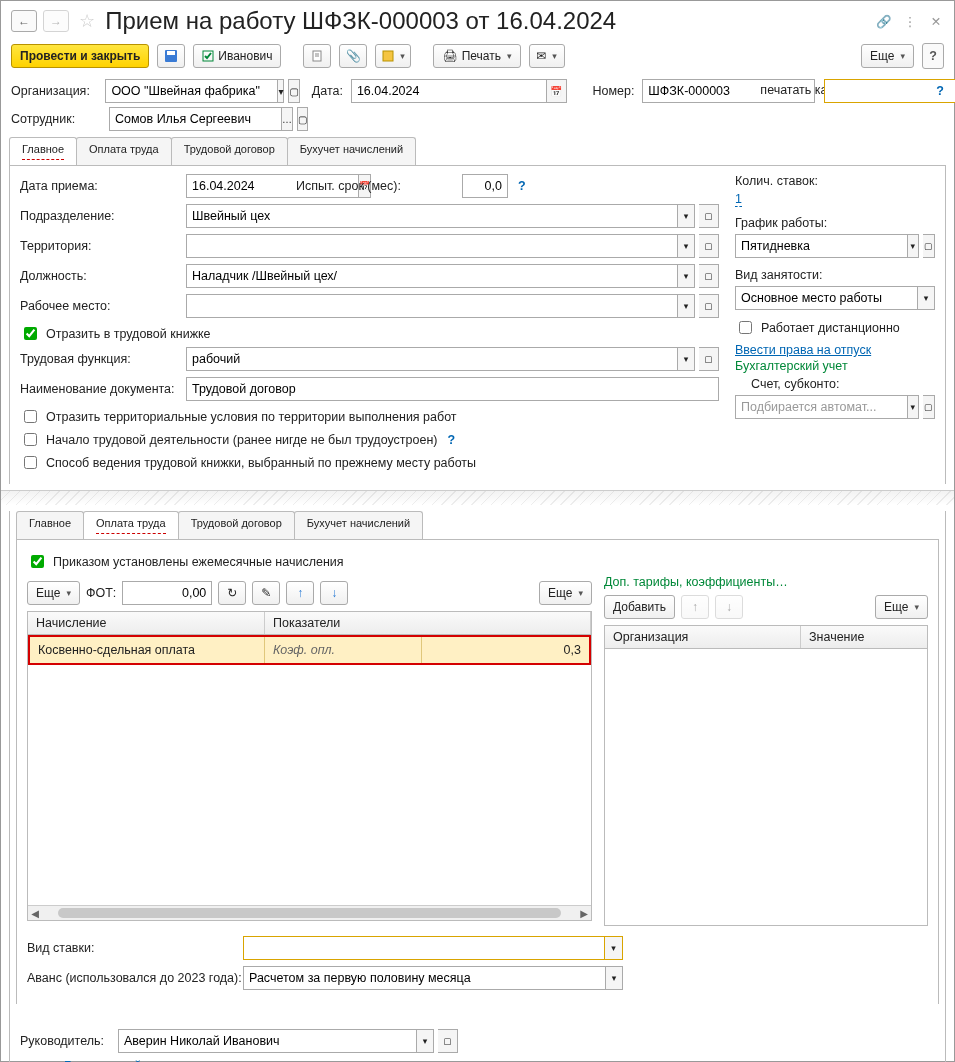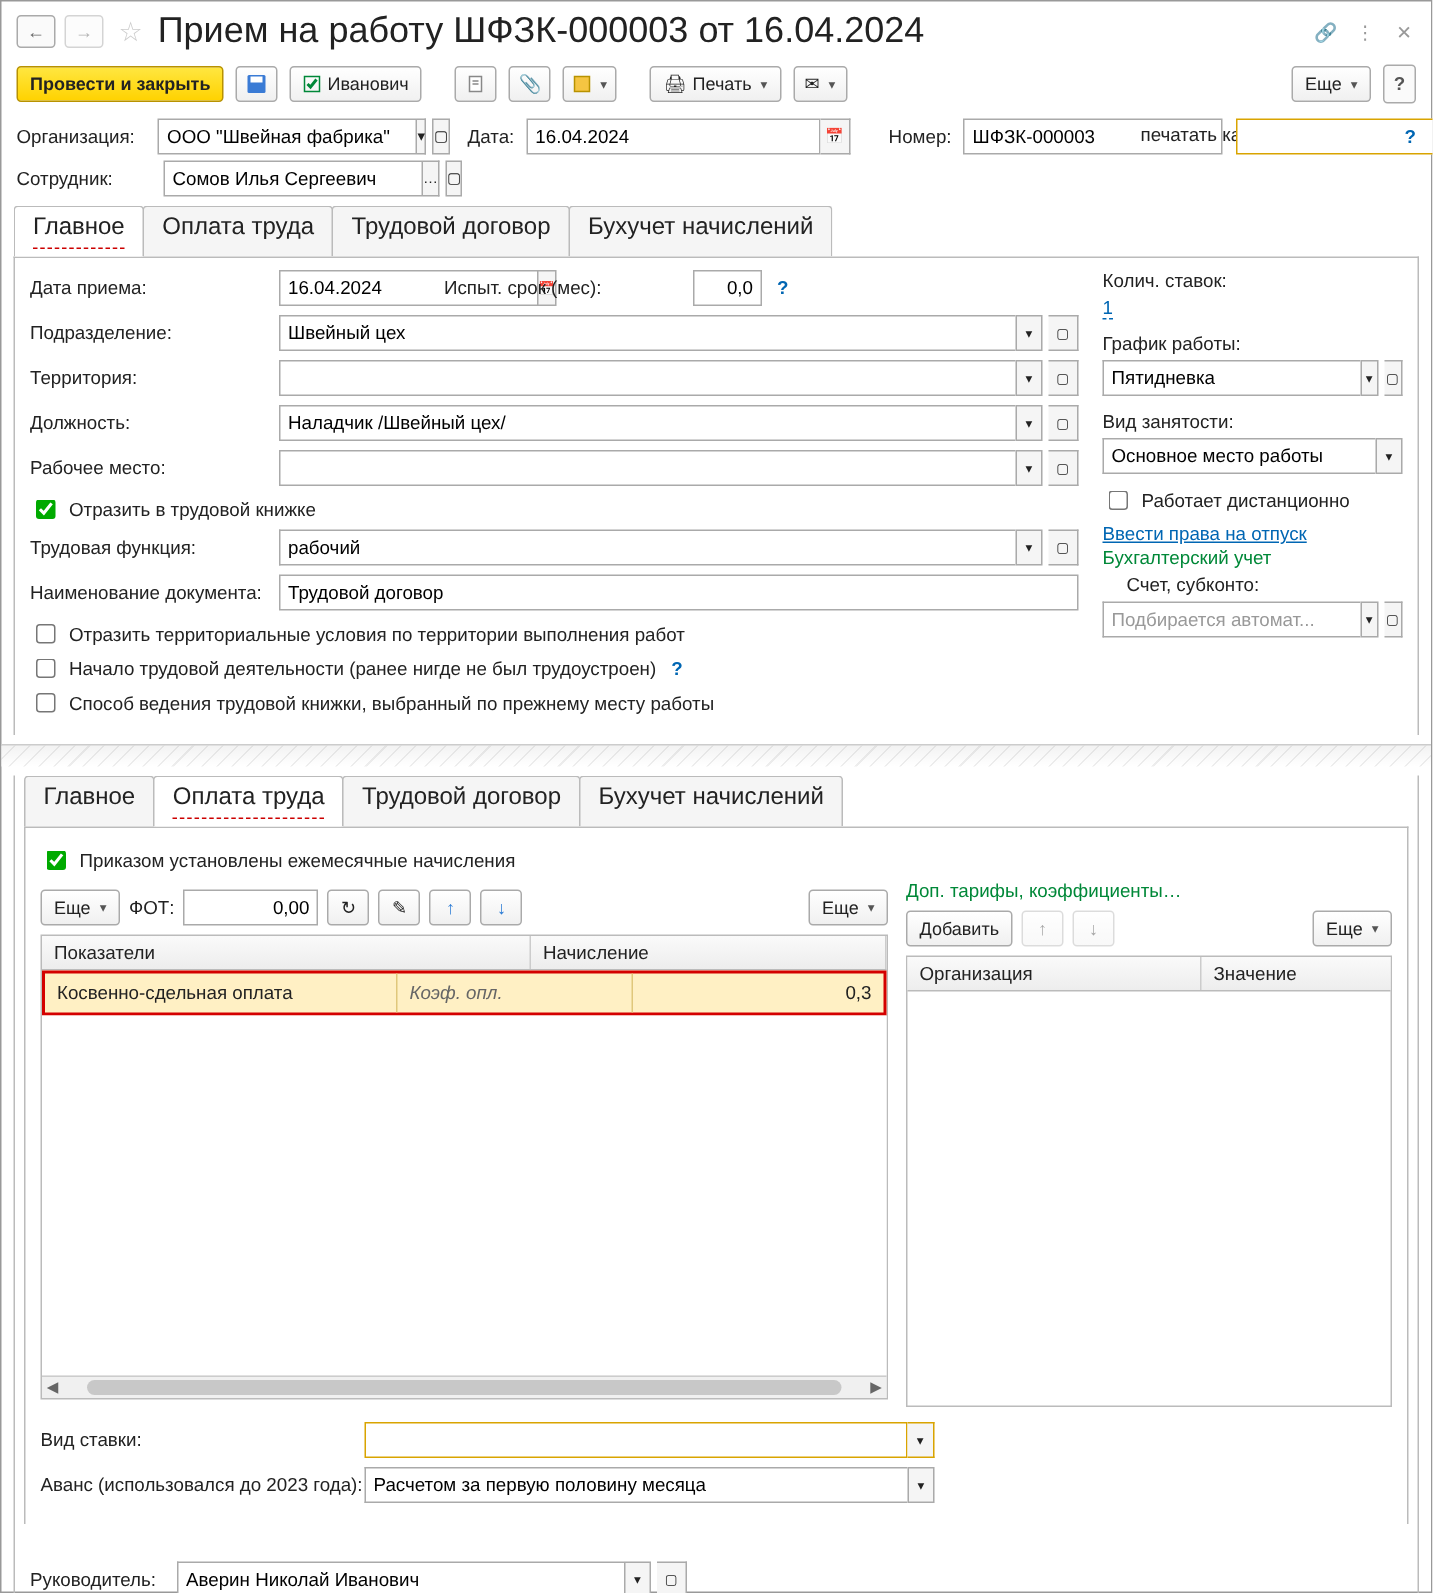--- a/index.html
+++ b/index.html
@@ -17,21 +17,21 @@
 .btn .caret{font-size:9px;color:#555;margin-left:2px}
 .qmark{width:20px;height:24px;border:1px solid #aaa;border-radius:3px;display:flex;align-items:center;justify-content:center;background:#fafafa;font-weight:bold;color:#555}
 .form-row{display:flex;align-items:center;padding:2px 10px;gap:8px}
 .lbl{white-space:nowrap}
 .field{display:flex;align-items:stretch;height:24px}
 .field input,.field .val{border:1px solid #aaa;padding:2px 5px;font-size:12.5px;background:#fff;box-sizing:border-box;height:24px}
 .field .fbtn{width:20px;border:1px solid #aaa;border-left:none;background:#f5f5f5;display:flex;align-items:center;justify-content:center;font-size:10px;box-sizing:border-box}
 .field .fbtn.sep{margin-left:4px;border-left:1px solid #aaa}
 .highlight-field input{border:1.5px solid #d9a400}
 .tabs{display:flex;margin:4px 8px 0 8px}
-.tab{border:1px solid #bbb;border-bottom:none;padding:5px 12px;background:#f5f5f5;margin-right:-1px;border-radius:3px 3px 0 0;font-size:16px}
+.tab{border:1px solid #bbb;border-bottom:none;padding:5px 12px;background:#f5f5f5;margin-right:-1px;border-radius:3px 3px 0 0;font-size:11px}
 .tab.active{background:#fff;position:relative;z-index:2}
 .tab.active .underline{display:block;height:2px;border-bottom:1.5px dashed #c00;margin-top:2px}
 .tab .underline{display:none}
 .tabbody{border:1px solid #bbb;margin:0 8px;padding:8px 10px;position:relative;background:#fff}
 .tabbody.split{display:flex;gap:16px}
 .leftcol{flex:1;min-width:0}
 .rightcol{width:200px}
 .grid-row{display:flex;align-items:center;margin-bottom:6px;gap:6px}
 .grid-row .lbl{width:160px}
 .inp{border:1px solid #aaa;height:24px;box-sizing:border-box;padding:2px 5px;font-size:12.5px;background:#fff}
@@ -300,22 +300,22 @@
           <div class="btn iconbtn" style="color:#2a7bd5">↑</div>
           <div class="btn iconbtn" style="color:#2a7bd5">↓</div>
           <div style="flex:1"></div>
           <div class="btn">
                 <span>Еще</span>
                 <span class="caret">▾</span>
               </div>
         </div>
         <div class="table">
           <div class="thead">
+            <div class="th" style="width:220px">Начисление</div>
             <div class="th" style="flex:1">Показатели</div>
-            <div class="th" style="width:220px">Начисление</div>
           </div>
           <div class="trow">
             <div class="td" style="width:218px">Косвенно-сдельная оплата</div>
             <div class="td italic" style="width:140px">Коэф. опл.</div>
             <div class="td num-right" style="flex:1;border-right:none">0,3</div>
           </div>
           <div class="tbody-empty"></div>
           <div class="scrollbar">
                 <span class="arr">◀</span>
                 <div class="thumb"></div>

